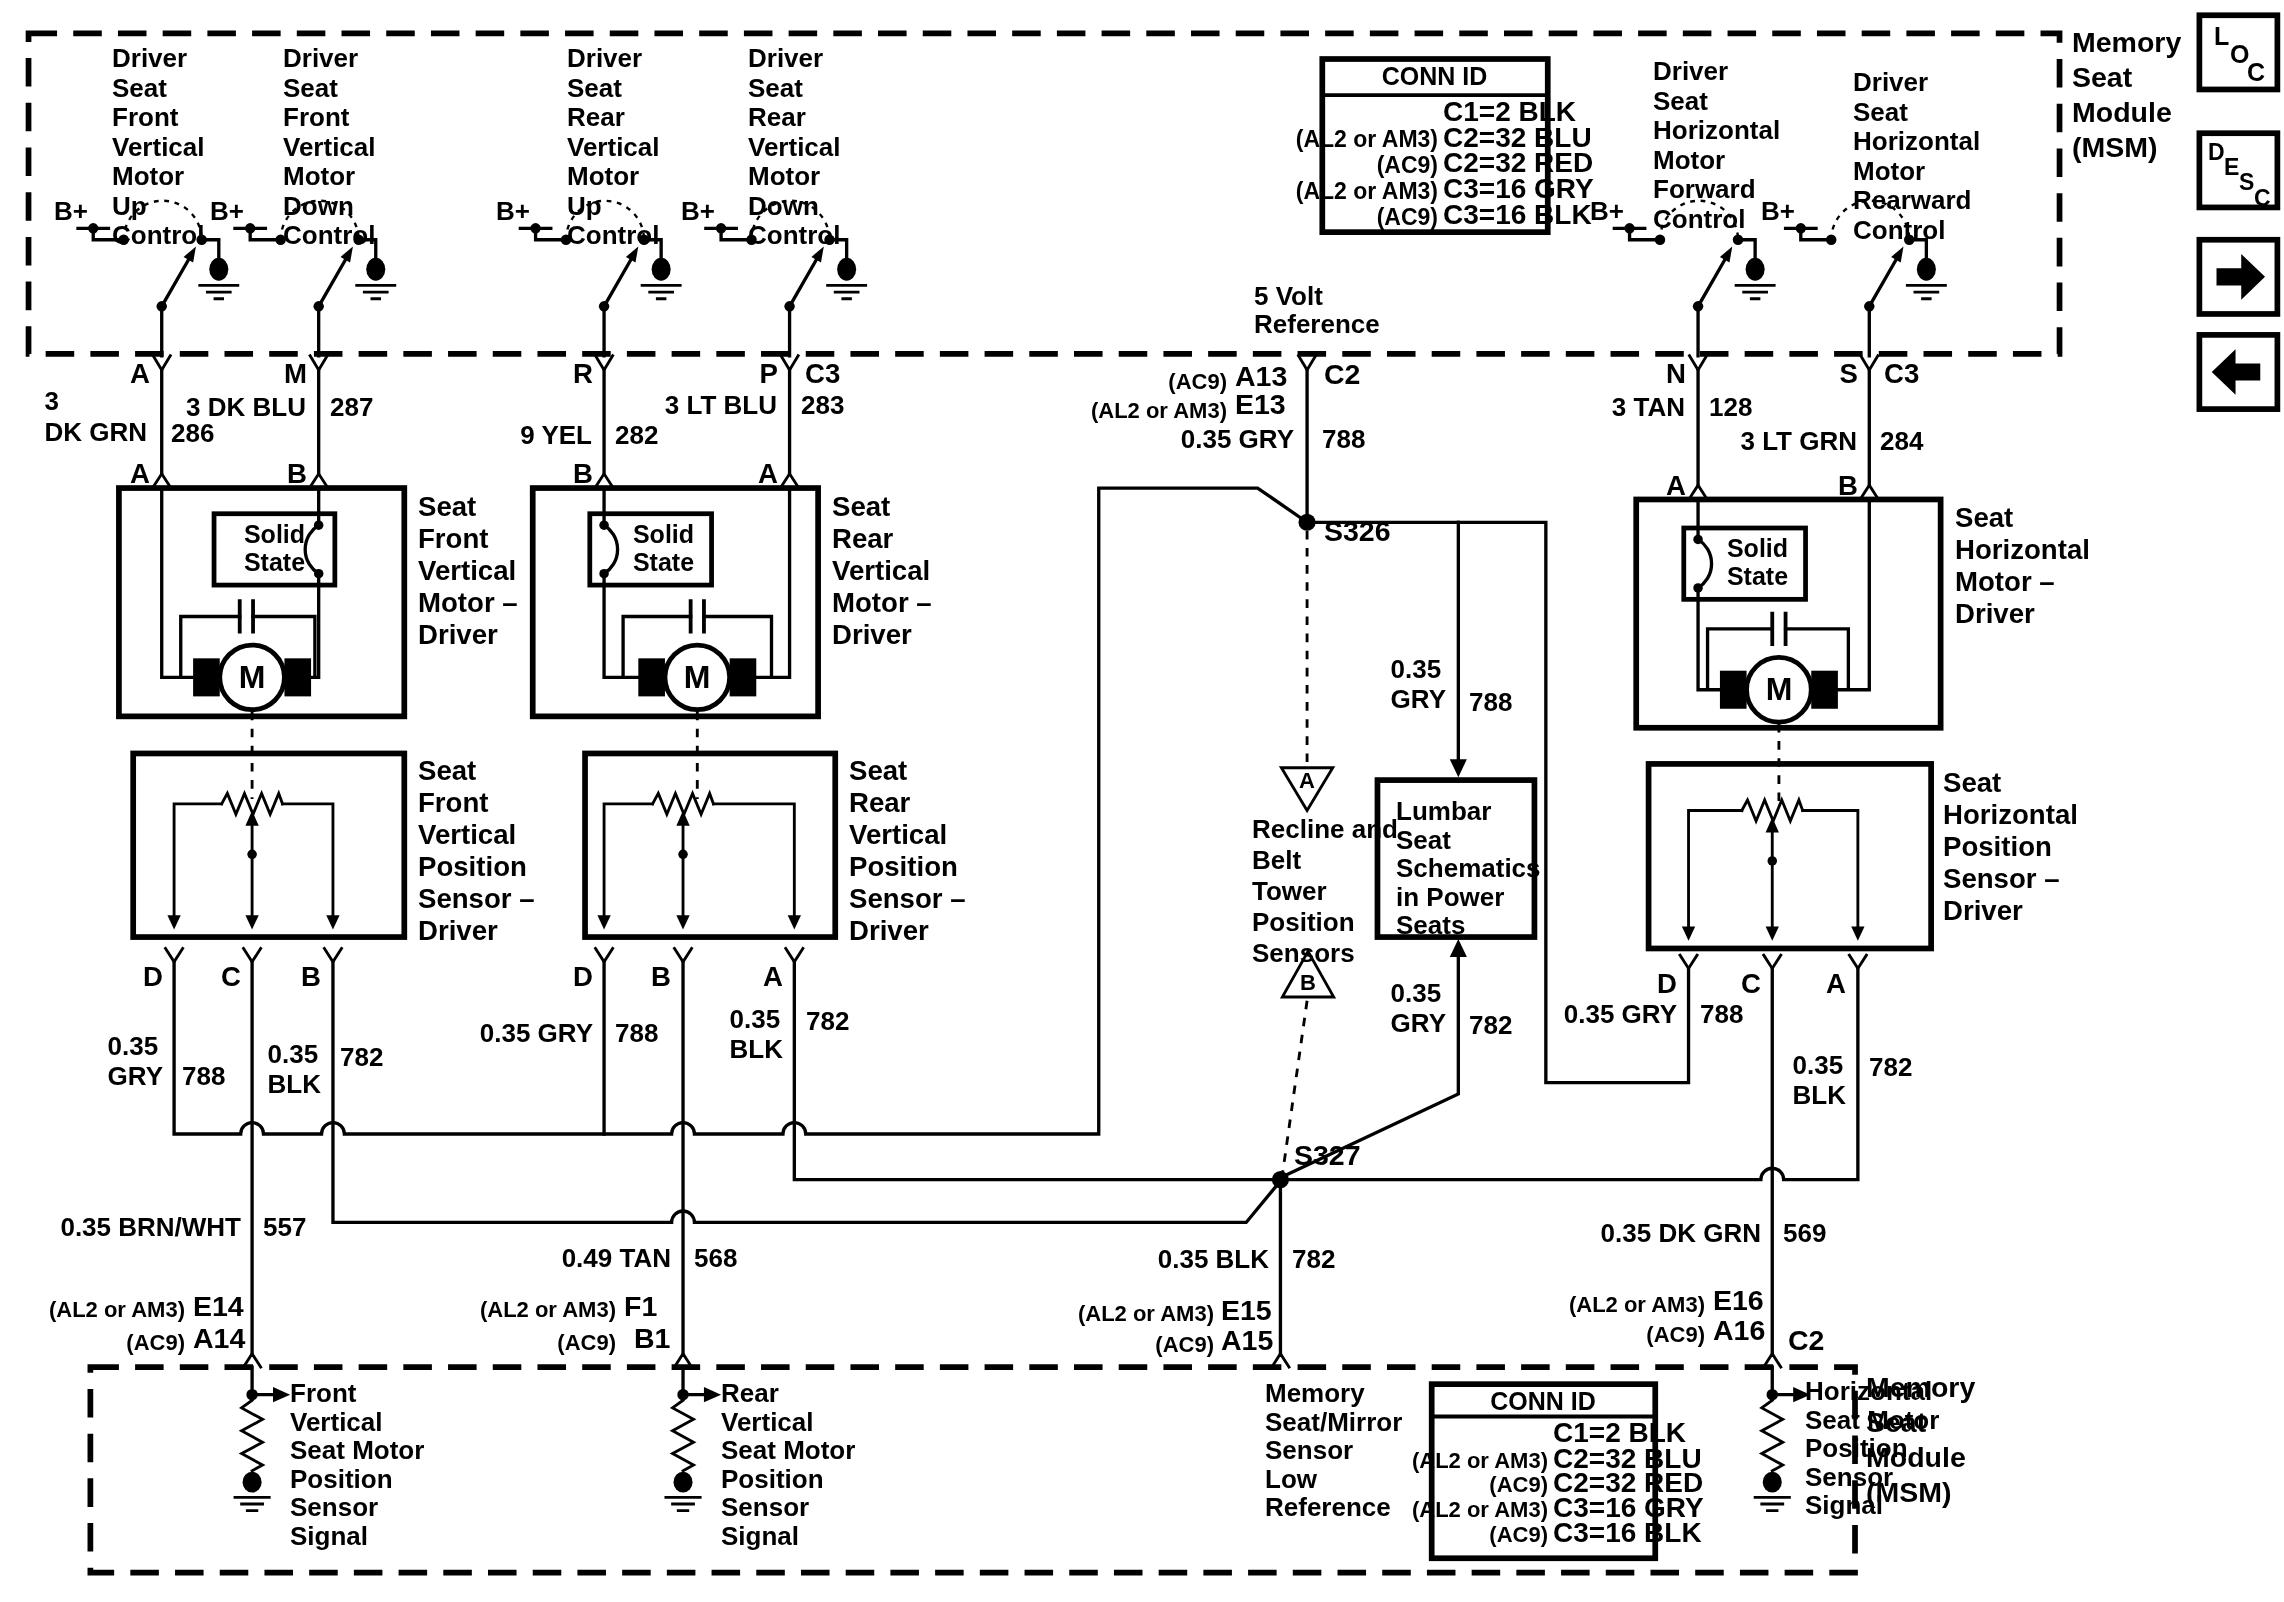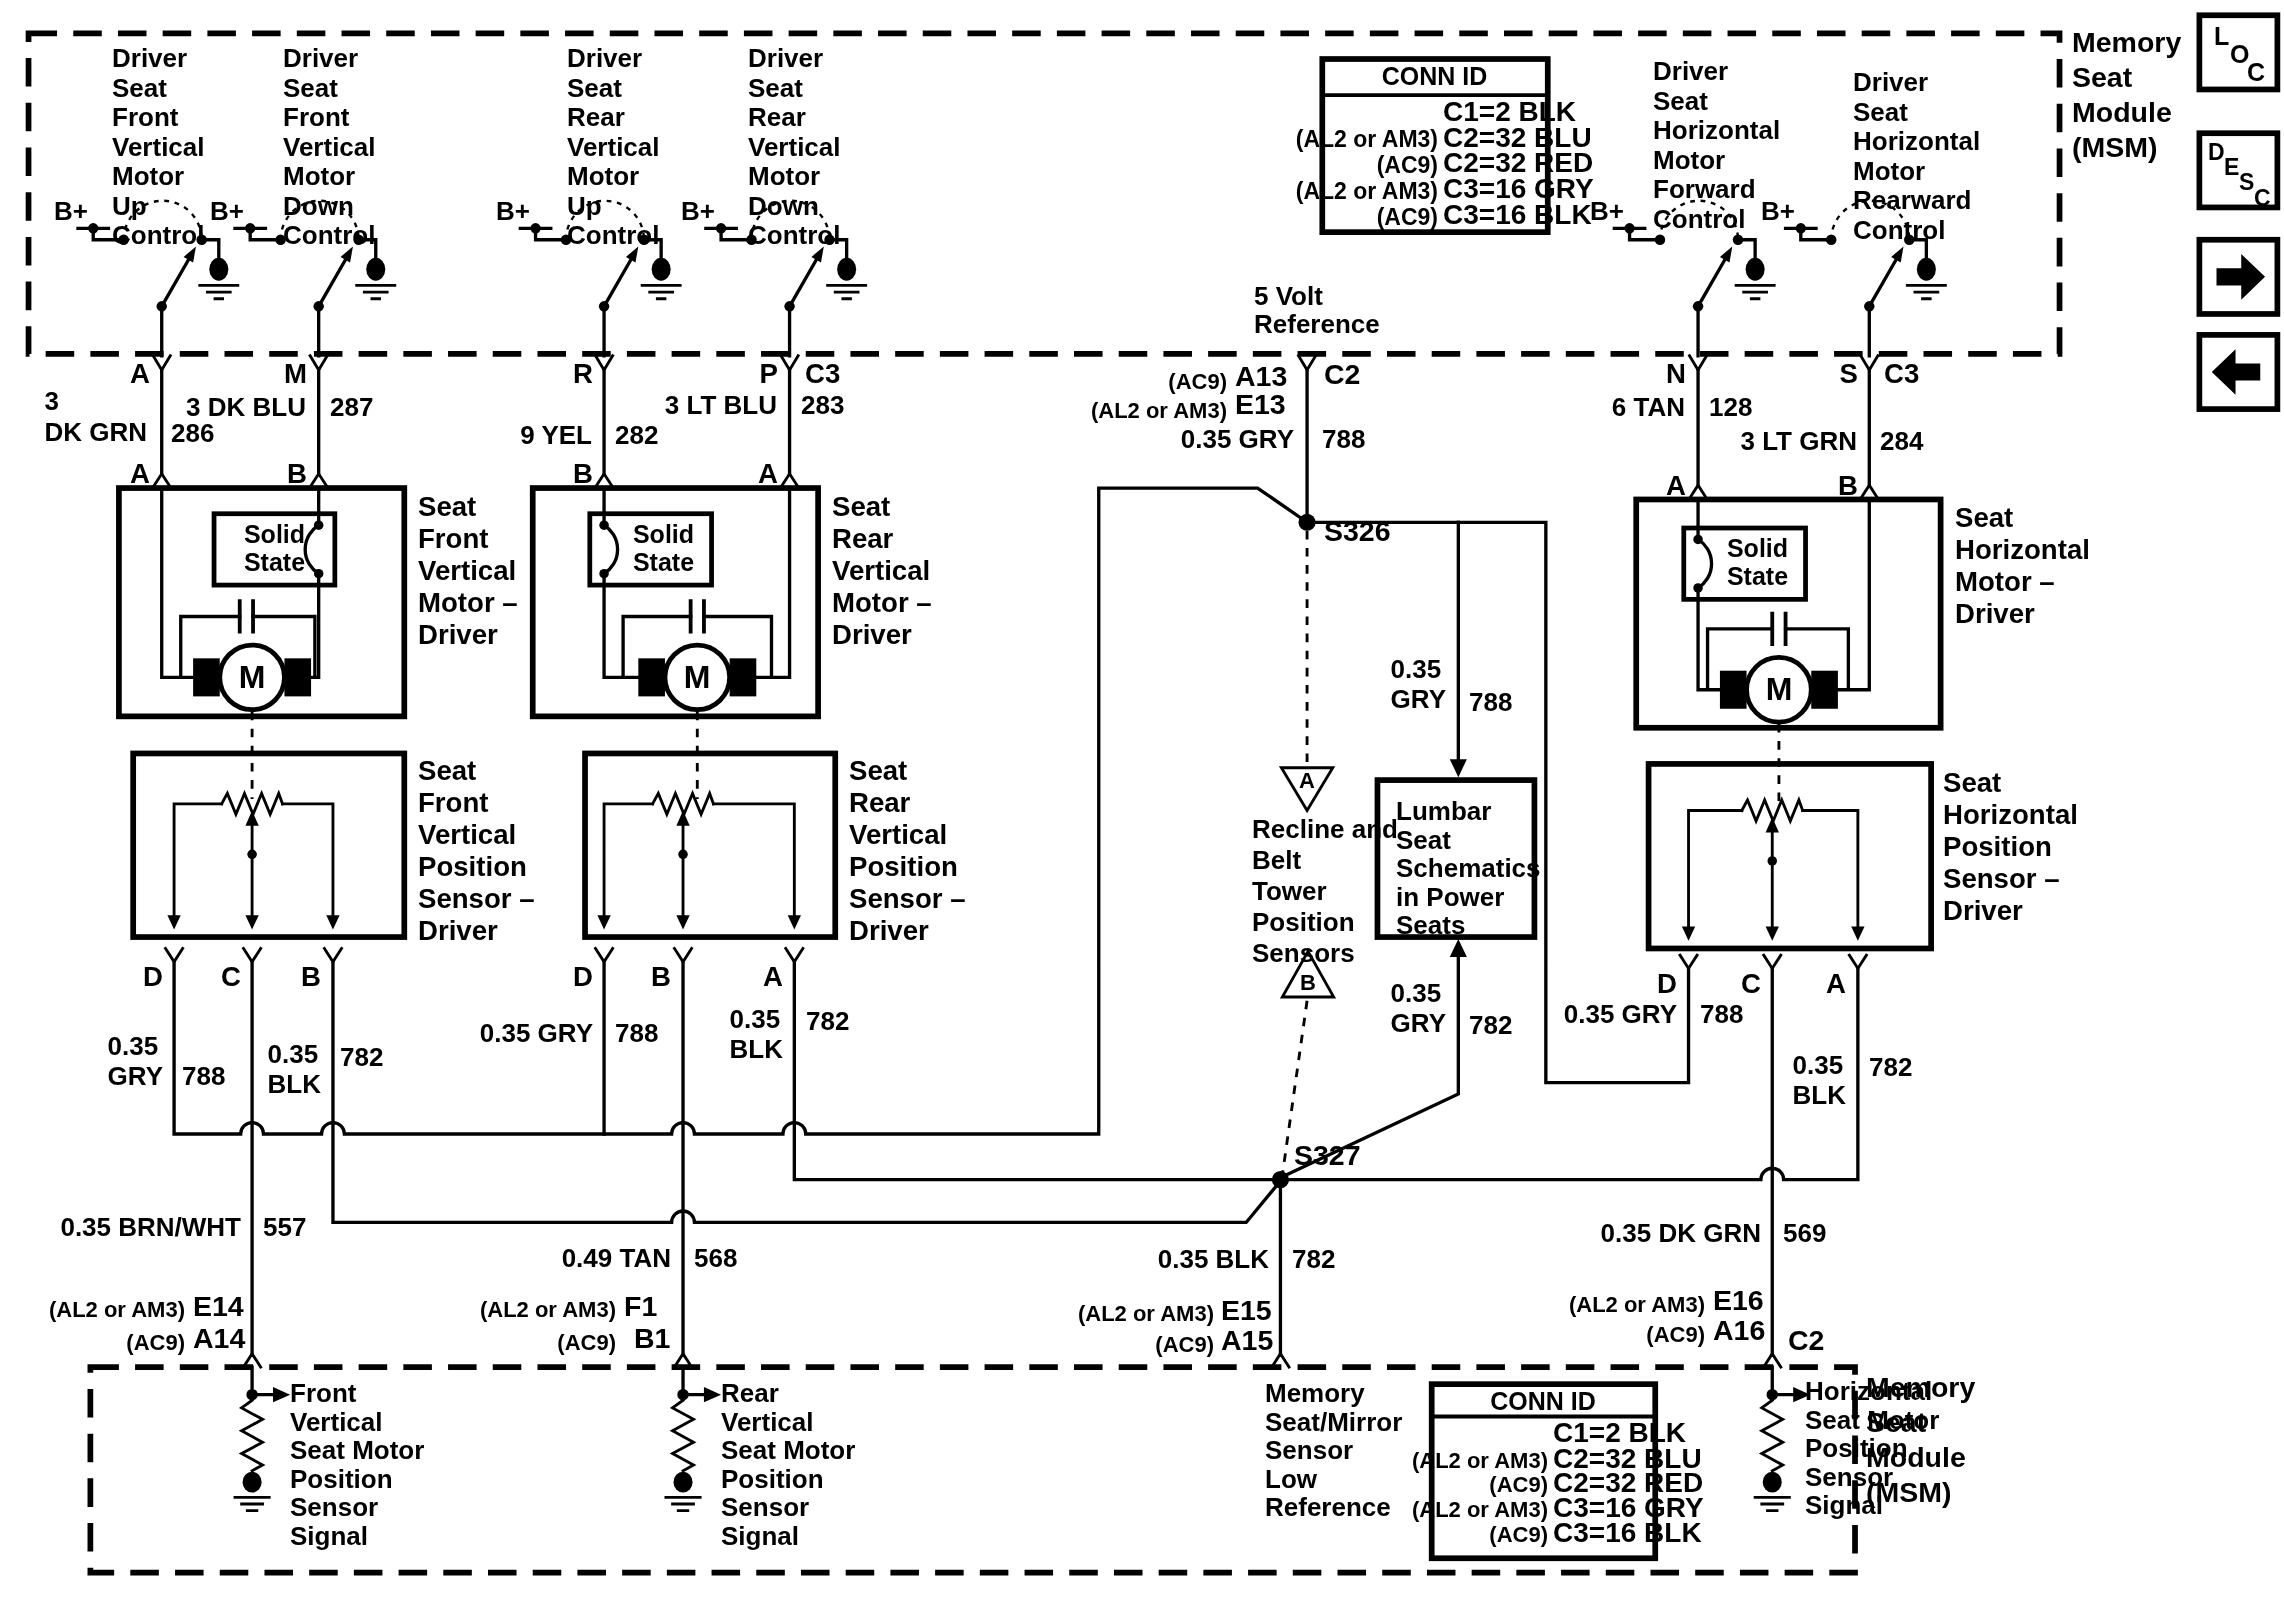--- a/index.html
+++ b/index.html
@@ -342,21 +342,21 @@
 DK GRN</div>
 <div class="t" style="left:171px;top:418px">286</div>
 <div class="t r" style="left:306px;top:392px">3 DK BLU</div>
 <div class="t" style="left:330px;top:392px">287</div>
 <div class="t r" style="left:592px;top:420px">9 YEL</div>
 <div class="t" style="left:615px;top:420px">282</div>
 <div class="t r" style="left:777px;top:390px">3 LT BLU</div>
 <div class="t" style="left:801px;top:390px">283</div>
 <div class="t r" style="left:1294px;top:424px">0.35 GRY</div>
 <div class="t" style="left:1322px;top:424px">788</div>
-<div class="t r" style="left:1685px;top:392px">6 TAN</div>
+<div class="t r" style="left:1685px;top:392px">3 TAN</div>
 <div class="t" style="left:1709px;top:392px">128</div>
 <div class="t r" style="left:1857px;top:426px">3 LT GRN</div>
 <div class="t" style="left:1880px;top:426px">284</div>
 
 <div class="t f30" style="left:1324px;top:515px">S326</div>
 <div class="t f30" style="left:1294px;top:1139px">S327</div>
 
 <div class="t f29 r" style="left:150px;top:458px">A</div>
 <div class="t f29 r" style="left:307px;top:458px">B</div>
 <div class="t f29 r" style="left:593px;top:458px">B</div>

